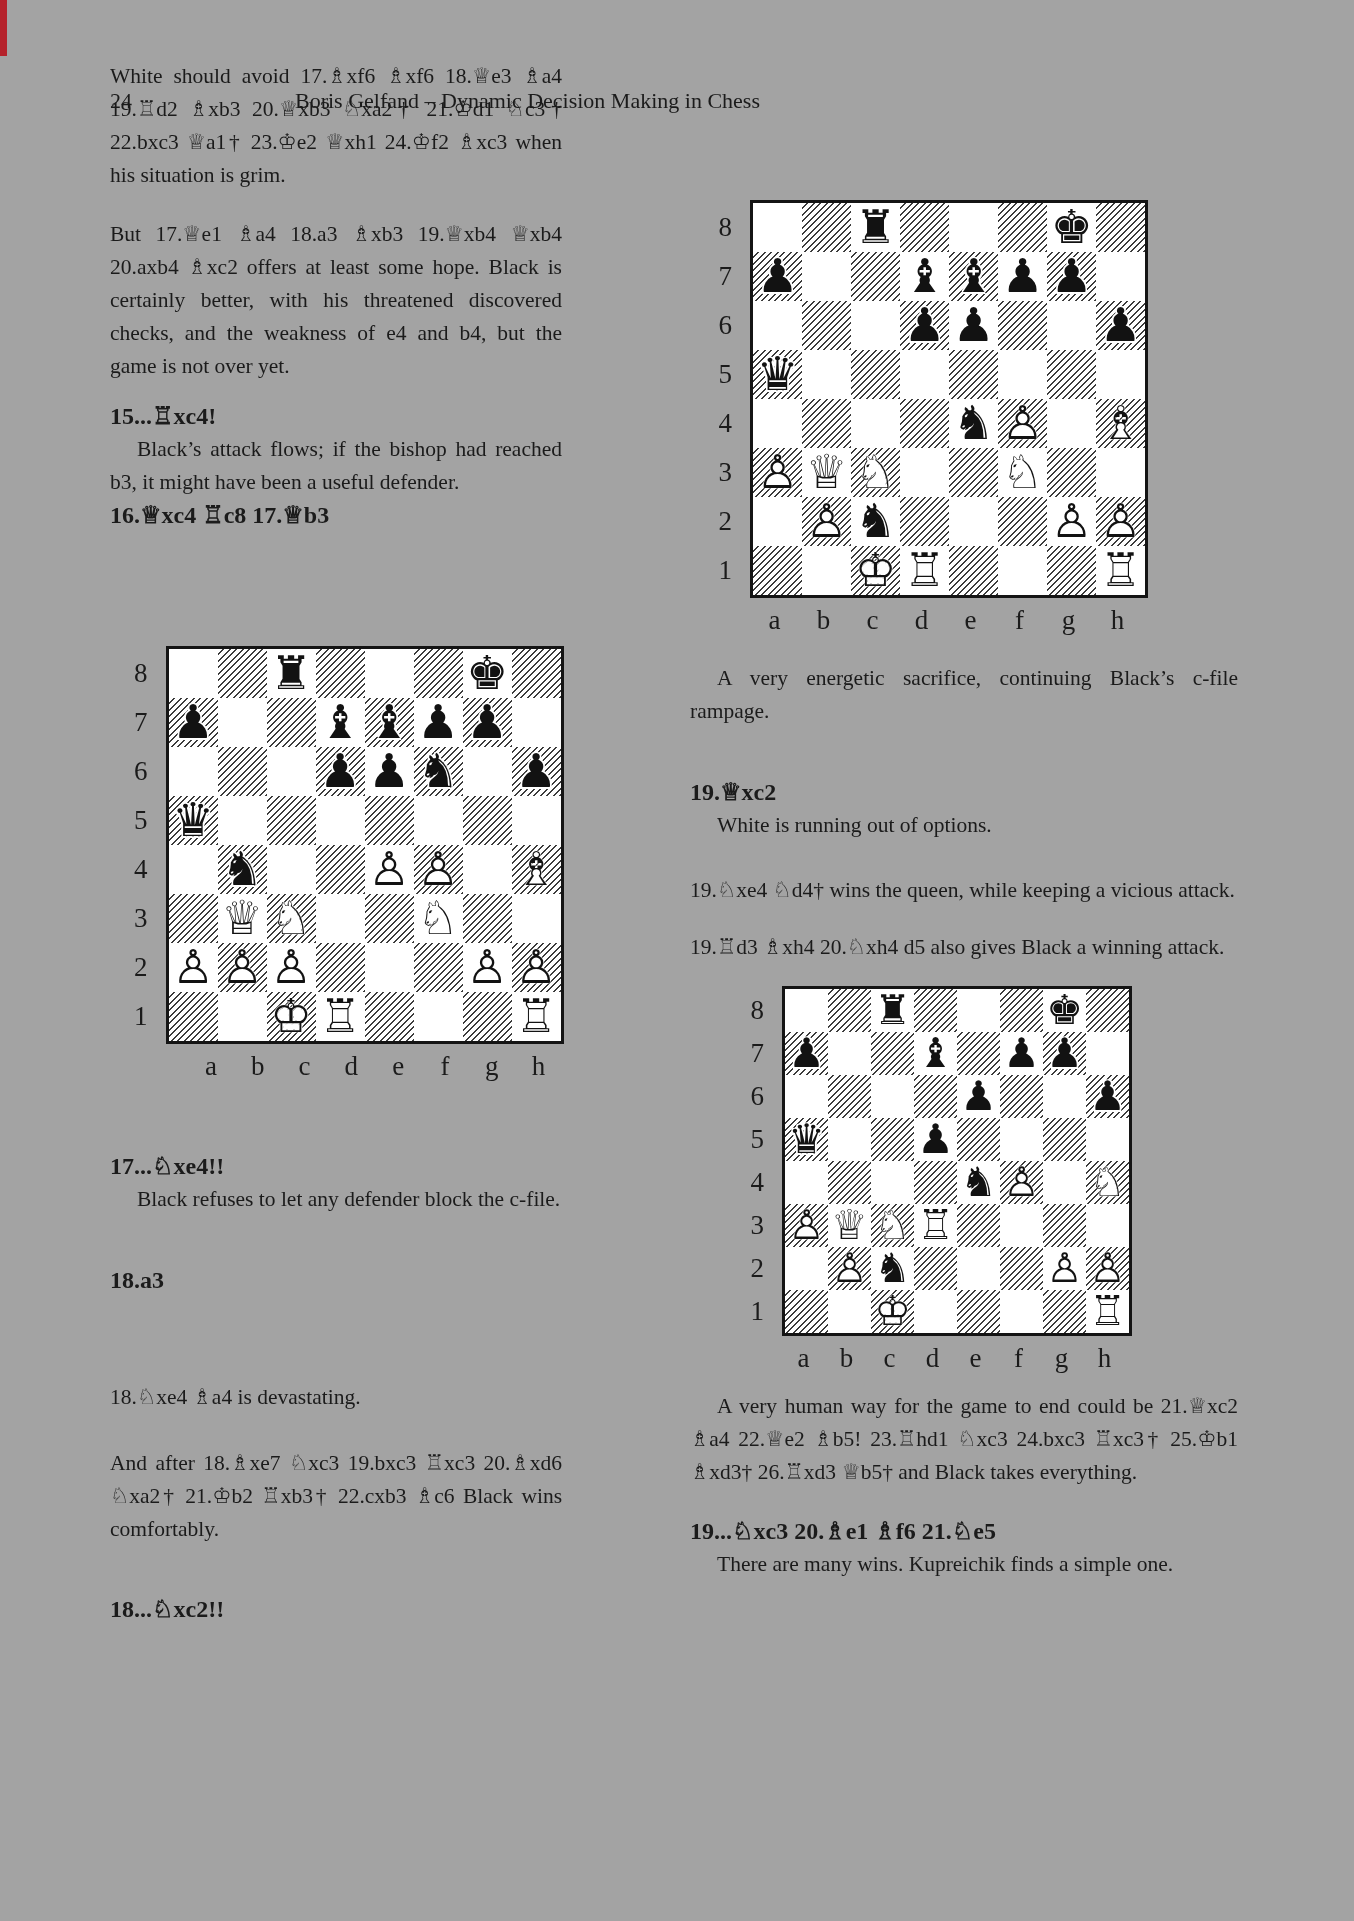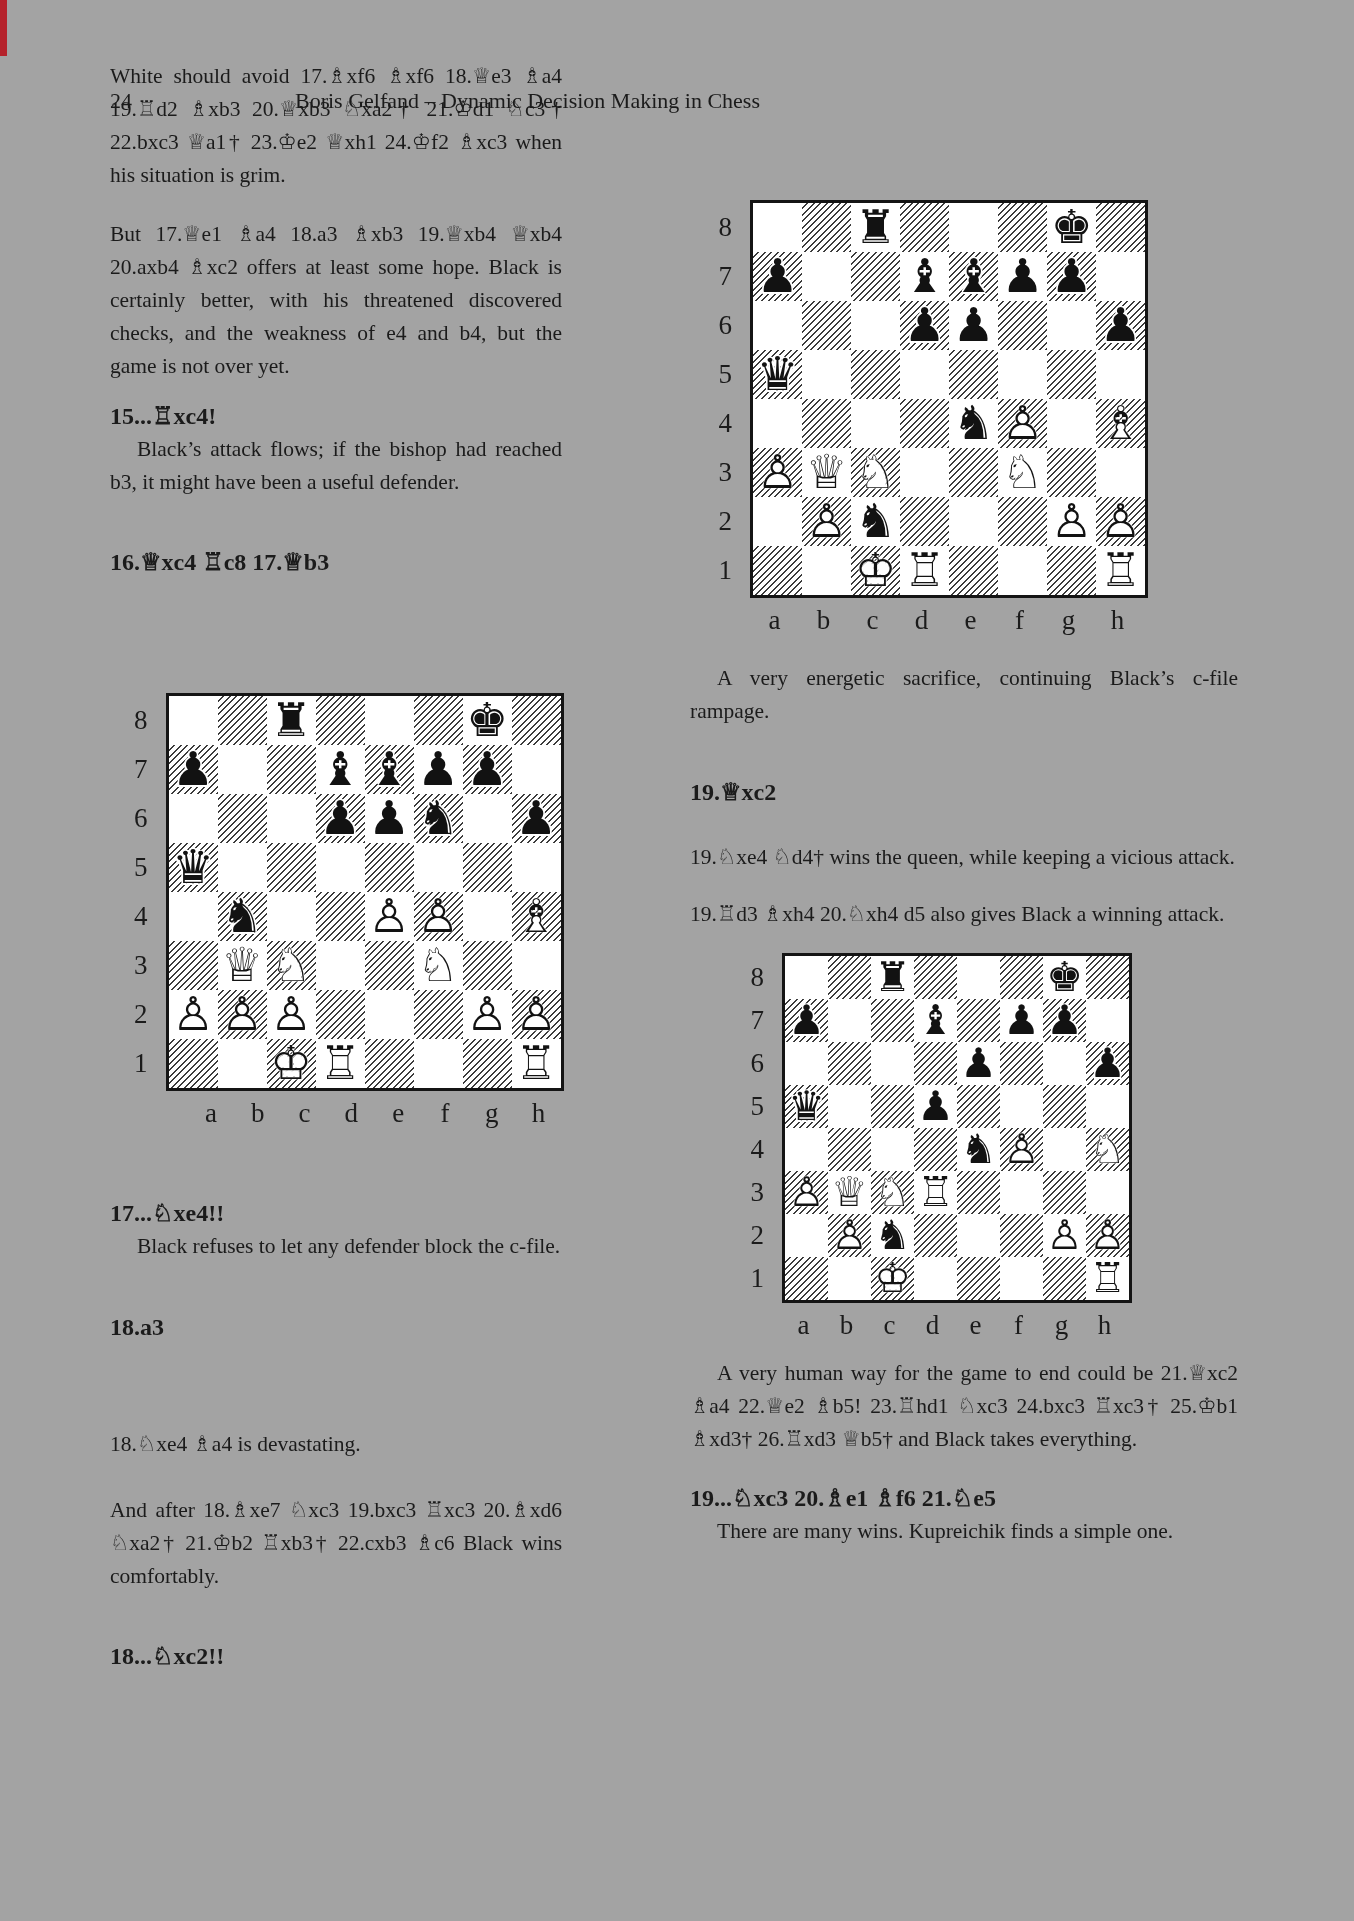--- a/index.html
+++ b/index.html
@@ -52,21 +52,21 @@
   <div class="runhead">
     <span class="pageno">24</span>
     <span class="booktitle">Boris Gelfand – Dynamic Decision Making in Chess</span>
   </div>
 
   <div class="col col-left">
     <p style="margin-top:60px">White should avoid 17.♗xf6 ♗xf6 18.♕e3 ♗a4 19.♖d2 ♗xb3 20.♕xb3 ♘xa2† 21.♔d1 ♘c3† 22.bxc3 ♕a1† 23.♔e2 ♕xh1 24.♔f2 ♗xc3 when his situation is grim.</p>
     <p style="margin-top:26px">But 17.♕e1 ♗a4 18.a3 ♗xb3 19.♕xb4 ♕xb4 20.axb4 ♗xc2 offers at least some hope. Black is certainly better, with his threatened discovered checks, and the weakness of e4 and b4, but the game is not over yet.</p>
     <p class="move" style="margin-top:17px">15...♖xc4!</p>
     <p class="indent">Black’s attack flows; if the bishop had reached b3, it might have been a useful defender.</p>
-    <p class="move" style="margin-top:47px">16.♕xc4 ♖c8 17.♕b3</p>
+    <p class="move" style="">16.♕xc4 ♖c8 17.♕b3</p>
 
     <div class="dg" style="margin-top: 114px; margin-left: 24px; --s: 49px;">
         <div class="dg-top">
           <div class="dg-ranks">
             <div class="dg-rl">8</div>
             <div class="dg-rl">7</div>
             <div class="dg-rl">6</div>
             <div class="dg-rl">5</div>
             <div class="dg-rl">4</div>
             <div class="dg-rl">3</div>
@@ -431,20 +431,21 @@
           <div class="dg-fl">d</div>
           <div class="dg-fl">e</div>
           <div class="dg-fl">f</div>
           <div class="dg-fl">g</div>
           <div class="dg-fl">h</div>
         </div>
       </div>
 
     <p class="indent" style="margin-top:26px">A very energetic sacrifice, continuing Black’s c-file rampage.</p>
     <p class="move" style="margin-top:48px">19.♕xc2</p>
+    <p class="indent">White is running out of options.</p>
     <p style="margin-top:32px">19.♘xe4 ♘d4† wins the queen, while keeping a vicious attack.</p>
     <p style="margin-top:24px">19.♖d3 ♗xh4 20.♘xh4 d5 also gives Black a winning attack.</p>
 
     <div class="dg" style="margin-top: 22px; margin-left: 36px; --s: 43px;">
         <div class="dg-top">
           <div class="dg-ranks">
             <div class="dg-rl">8</div>
             <div class="dg-rl">7</div>
             <div class="dg-rl">6</div>
             <div class="dg-rl">5</div>

